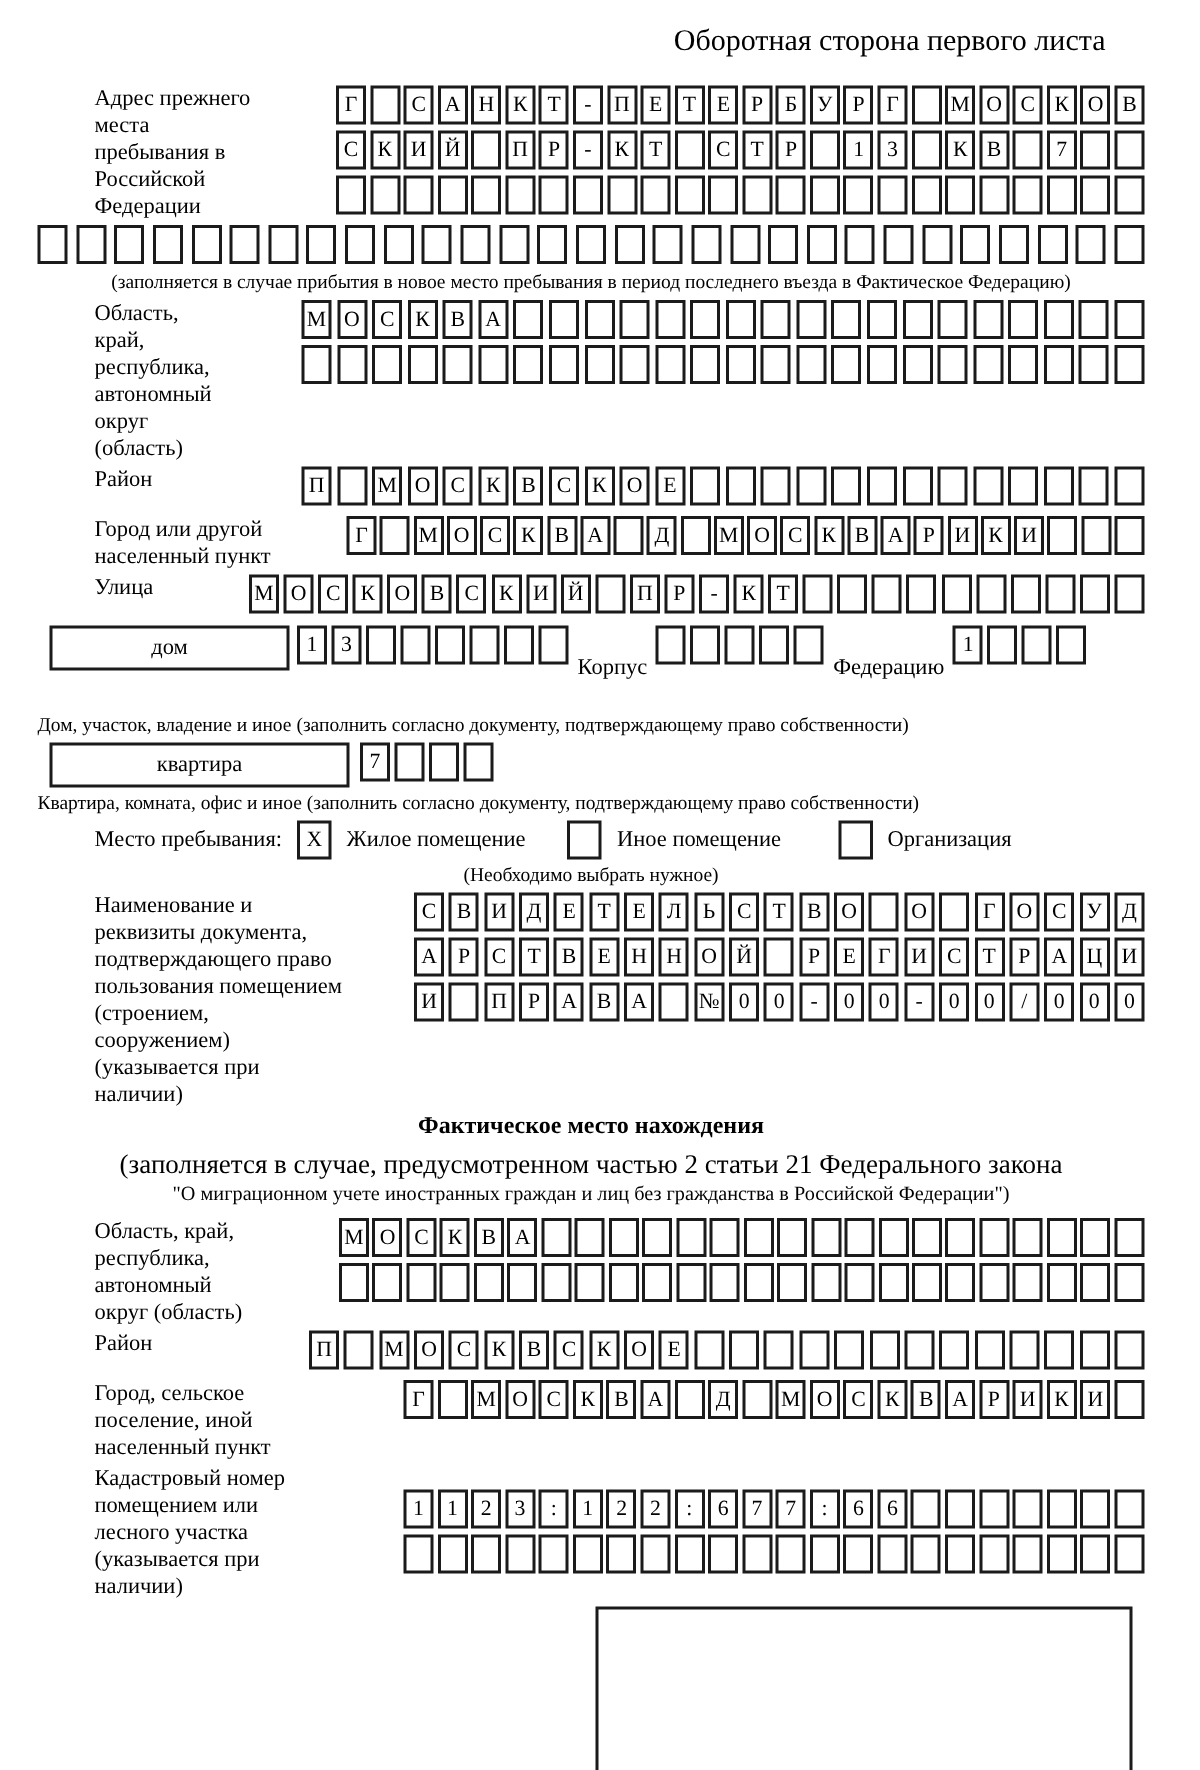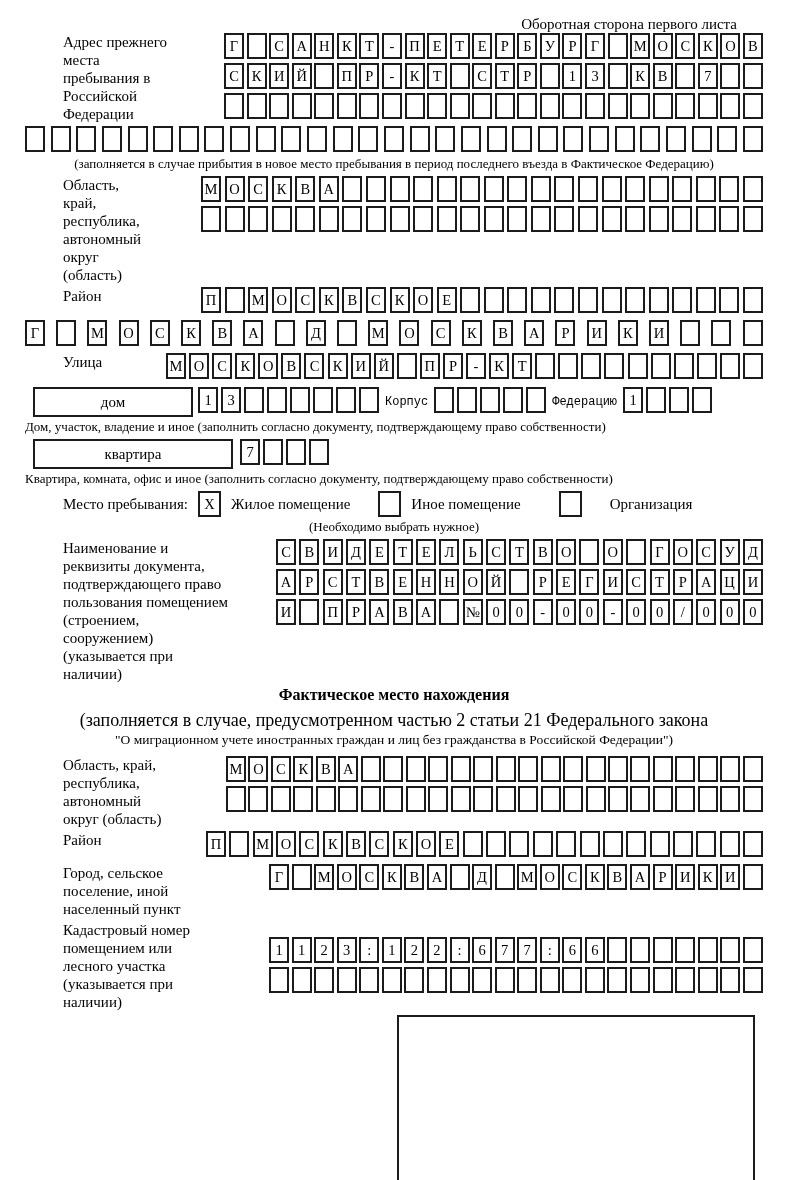--- a/index.html
+++ b/index.html
@@ -2,21 +2,21 @@
 <html><head>
 <meta charset="utf-8">
 <style>
   html,body { margin:0; padding:0; background:#fff; }
   body {
     width:800px; height:1180px; overflow:hidden;
     font-family:"Liberation Serif","DejaVu Serif",serif;
     color:#000; position:relative;
   }
   .page { width:738px; margin:0 auto 0 25px; padding-top:16px; }
-  .header-note { text-align:right; padding-right:26px; font-size:15px; }
+  .header-note { text-align:right; padding-right:26px; font-size:20px; margin-bottom:18px; }
 
   .frow { display:flex; align-items:flex-start; margin-bottom:3px;gap:46px; }
   .flabel { font-size:15px; line-height:18px; flex-shrink:0; padding-left:38px; box-sizing:border-box; }
   .boxcol { flex:1; min-width:0; }
   .boxes { display:flex; justify-content:space-between; margin-bottom:4px; }
   .boxes.tight { justify-content:flex-start; gap:3px; margin-bottom:0; }
   .cbox {
     width:20px; height:26px; box-sizing:border-box;
     border:2px solid #1b1b1b; background:#fff;
     display:flex; align-items:center; justify-content:center;
@@ -24,21 +24,21 @@
   }
   .caption { font-size:13px; text-align:center; line-height:16px; margin:1px 0 4px 0; }
   .caption.left { text-align:left; padding-left:38px; }
   .sec-title { font-size:16px; font-weight:bold; text-align:center; margin:6px 0 8px 0; }
 
   .labelbox {
     border:2px solid #1b1b1b; height:30px; box-sizing:border-box;
     display:flex; align-items:center; justify-content:center;
     font-size:15px; flex-shrink:0;
   }
-  .inline-lbl { font-size:12px; line-height:30px; margin:0 6px; white-space:nowrap;font-family:Liberation Mono, monospace; }
+  .inline-lbl { font-size:15px; line-height:30px; margin:13px 6px; white-space:nowrap; }
   .dkrow { display:flex; align-items:flex-start; margin:4px 0 2px 0; }
 
   .mesto-row { display:flex; align-items:center; padding-left:38px; margin:4px 0 2px 0; font-size:15px; }
   .mesto-row .cbox { width:23px; height:26px; margin:0 10px; }
 
   .stamp-rect { margin-left:372px; width:358px; height:174px; border:2px solid #1b1b1b; box-sizing:border-box; margin-top:4px; }
   .mt16 { margin-top:16px; }
 </style>
 </head>
 <body>
@@ -248,20 +248,21 @@
           <span class="cbox"></span>
           <span class="cbox"></span>
           <span class="cbox"></span>
           <span class="cbox"></span>
           <span class="cbox"></span>
         </div>
     </div>
   </div>
 
   <div class="frow">
+    <div class="flabel" style="width:160px">Город или другой населенный пункт</div>
     <div class="boxcol">
       <div class="boxes">
           <span class="cbox">Г</span>
           <span class="cbox"></span>
           <span class="cbox">М</span>
           <span class="cbox">О</span>
           <span class="cbox">С</span>
           <span class="cbox">К</span>
           <span class="cbox">В</span>
           <span class="cbox">А</span>
@@ -366,21 +367,21 @@
         <span class="cbox">X</span>
       </span>
     <span>Жилое помещение</span>
     <span class="boxes tight" style="margin-left:18px">
         <span class="cbox"></span>
       </span>
     <span>Иное помещение</span>
     <span class="boxes tight" style="margin-left:28px">
         <span class="cbox"></span>
       </span>
-    <span style="margin-left:18px">Организация</span>
+    <span style="">Организация</span>
   </div>
   <div class="caption">(Необходимо выбрать нужное)</div>
 
   <div class="frow" style="margin-top:4px">
     <div class="flabel" style="width:205px">Наименование и реквизиты документа, подтверждающего право пользования помещением (строением, сооружением) (указывается при наличии)</div>
     <div class="boxcol">
       <div class="boxes">
           <span class="cbox">С</span>
           <span class="cbox">В</span>
           <span class="cbox">И</span>

